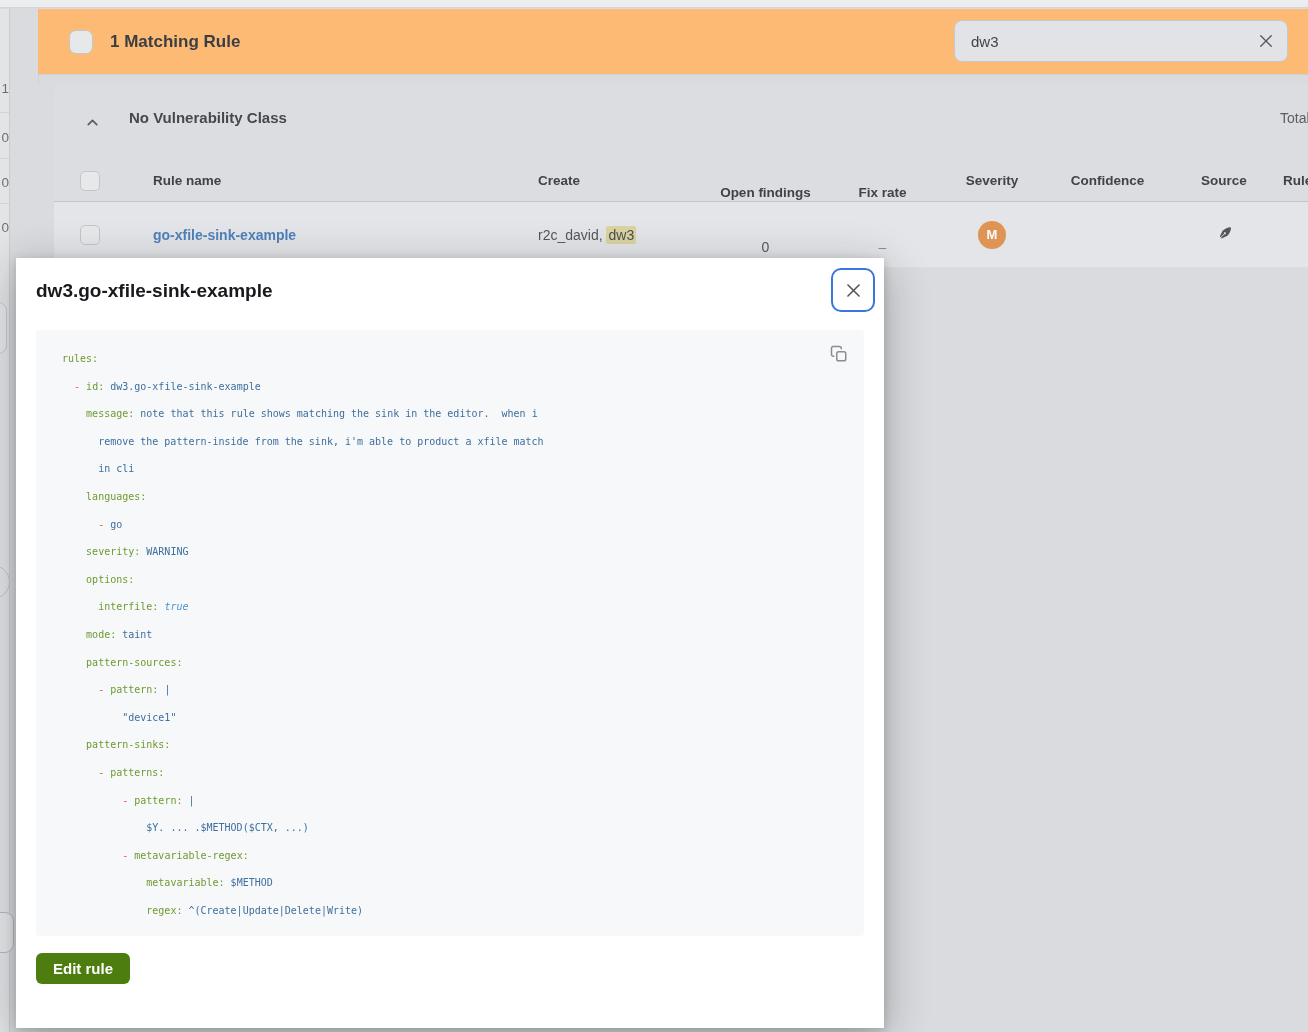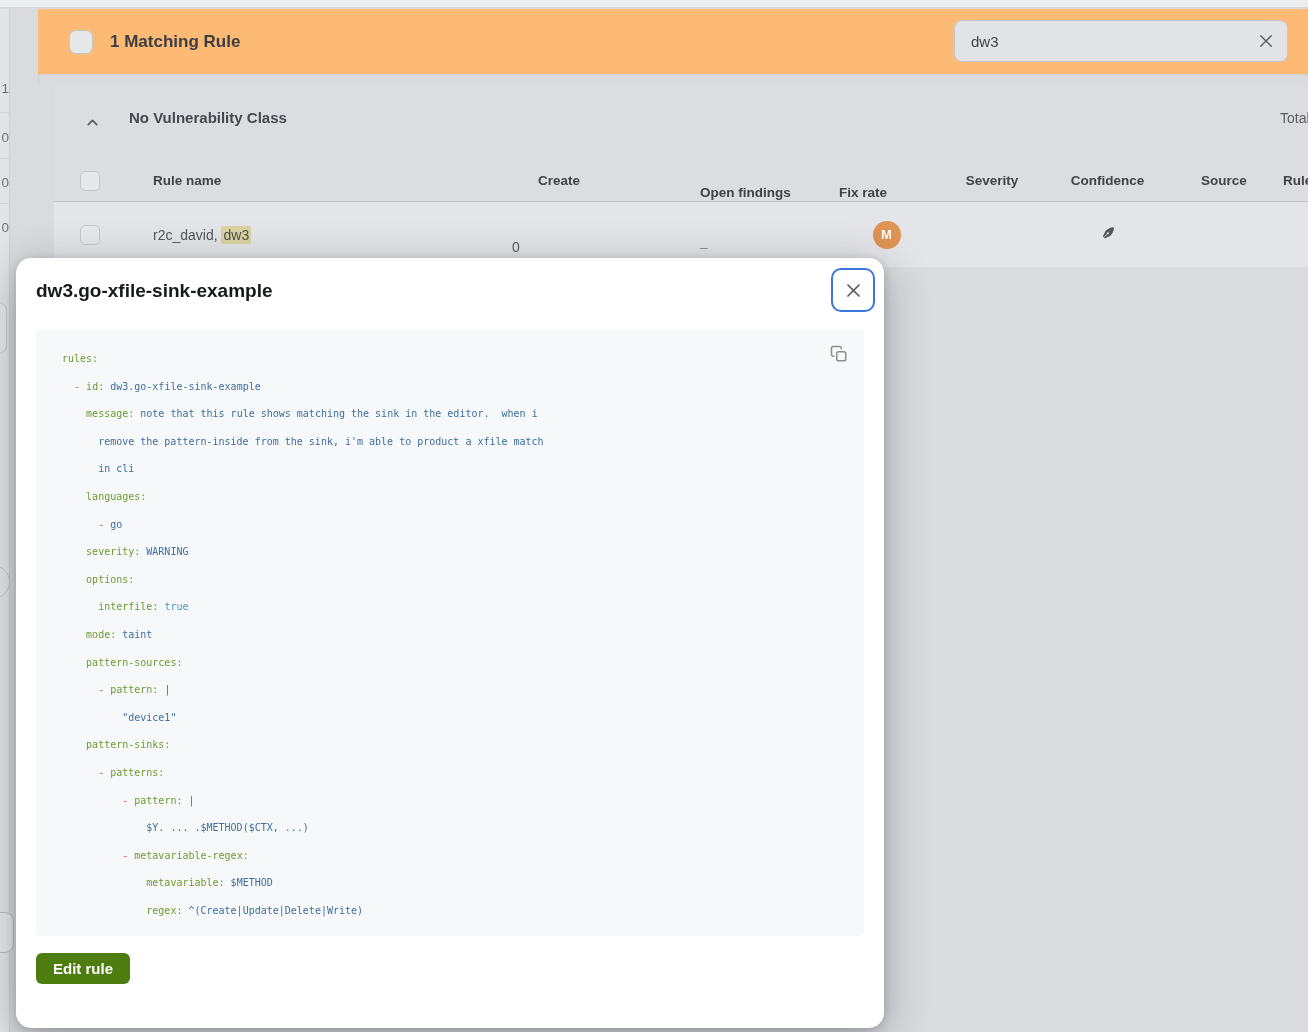--- a/index.html
+++ b/index.html
@@ -83,35 +83,35 @@
 
   .grid {
     display:grid;
     grid-template-columns:73px 385px 188px 139px 95px 116px 115px 118px 140px;
     align-items:center;
   }
   .thead { height:42px; border-bottom:1px solid #c5c6c9; font-size:13.5px; font-weight:700; color:#404347; }
   .trow  { height:65px; background:#e4e5e8; font-size:14px; color:#54575c; }
   .cell-cb { padding-left:26px; }
   .cell-left { padding-left:26px; text-align:left; }
-  .cell-right { text-align:left; padding-right:8px;margin-top:24px; }
+  .cell-right { text-align:center; padding-right:8px;margin-top:24px; }
   .cell-center { text-align:center; }
   .rule-link { color:#4e81ba; font-weight:700; text-decoration:none; cursor:pointer; }
   .label-highlight { background:#dad4a0; border-radius:2px; padding:1px 2px; color:#4b4e53; }
   .dash-muted { color:#8b8e93; }
   .sev-badge {
     display:inline-flex; width:28px; height:28px; border-radius:50%;
     background:#df9355; color:#fdfdfd; font-size:13px; font-weight:700;
     align-items:center; justify-content:center; vertical-align:middle;
   }
 
   
   .modal {
     position:absolute; left:16px; top:258px; width:868px; height:770px;
-    background:#ffffff; border-radius:15px;
+    background:#ffffff; border-radius:1px;
     box-shadow:0 10px 45px rgba(20,24,31,0.30), 0 2px 10px rgba(20,24,31,0.18);
     z-index:10;
   }
   .modal-title {
     position:absolute; left:20px; top:22px; font-size:19px; font-weight:700; color:#17191c;
   }
   .modal-close {
     position:absolute; right:9px; top:10px; width:44px; height:44px;
     border:2px solid #3b76dd; border-radius:10px; background:#fff;
     display:flex; align-items:center; justify-content:center; cursor:pointer;
@@ -120,21 +120,21 @@
     position:absolute; left:20px; top:72px; width:828px; height:606px;
     background:#f7f8f9; border-radius:4px; padding:15px 26px; overflow:hidden;
   }
   .code-lines {
     font-family:"DejaVu Sans Mono","Liberation Mono",monospace;
     font-size:10px; line-height:27.6px; white-space:pre; color:#52555a;
   }
   .tok-k { color:#6f9a31; }
   .tok-v { color:#3d6f9f; }
   .tok-d { color:#e0564b; }
-  .tok-b { color:#4b93cf; }
+  .tok-b { color:#4b93cf;font-style:italic; }
   .tok-p { color:#52555a; }
   .copy-btn {
     position:absolute; right:14px; top:13px; width:22px; height:22px;
     display:flex; align-items:center; justify-content:center; cursor:pointer;
   }
   .edit-btn {
     position:absolute; left:20px; top:695px; height:31px; padding:0 17px;
     background:#4d7c0f; border:none; border-radius:6px;
     color:#ffffff; font-size:15px; font-weight:700;
     font-family:"Liberation Sans", sans-serif; cursor:pointer;
@@ -198,20 +198,23 @@
     <div class="cell-center">Confidence</div>
     <div class="cell-center">Source</div>
     <div class="cell-left" style="padding-left:0;">Rule</div>
   </div>
 
   <div class="grid trow">
     <div class="cell-cb">
         <div class="cb"></div>
       </div>
     <div class="cell-left">
+      <a class="rule-link">go-xfile-sink-example</a>
+    </div>
+    <div class="cell-left">
       <span>r2c_david, </span><span class="label-highlight">dw3</span>
     </div>
     <div class="cell-right">0</div>
     <div class="cell-right dash-muted">–</div>
     <div class="cell-center">
       <span class="sev-badge">M</span>
     </div>
     <div class="cell-center"></div>
     <div class="cell-center">
       <svg width="17" height="17" viewBox="0 0 24 24">

